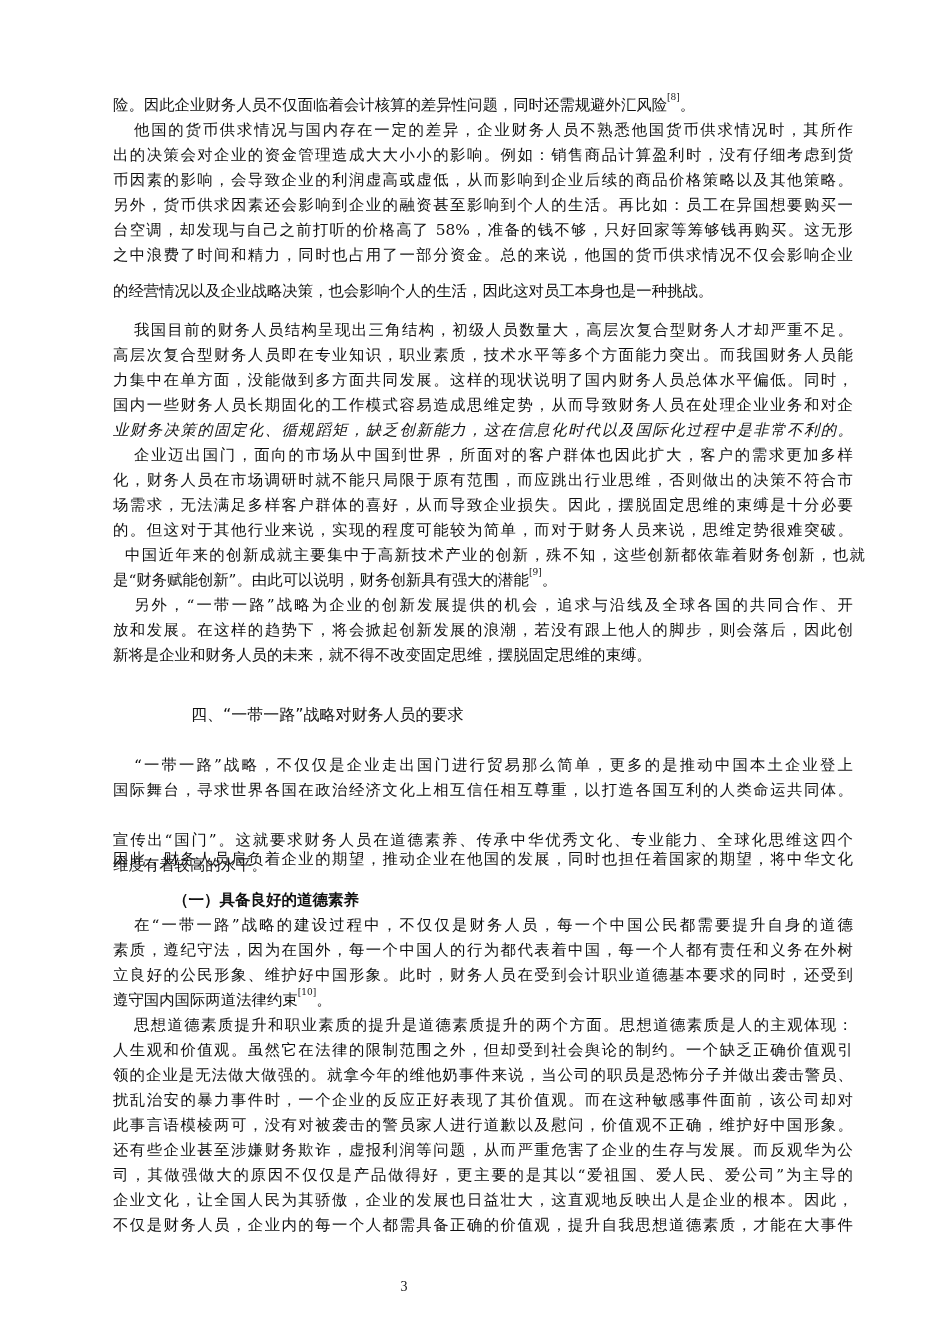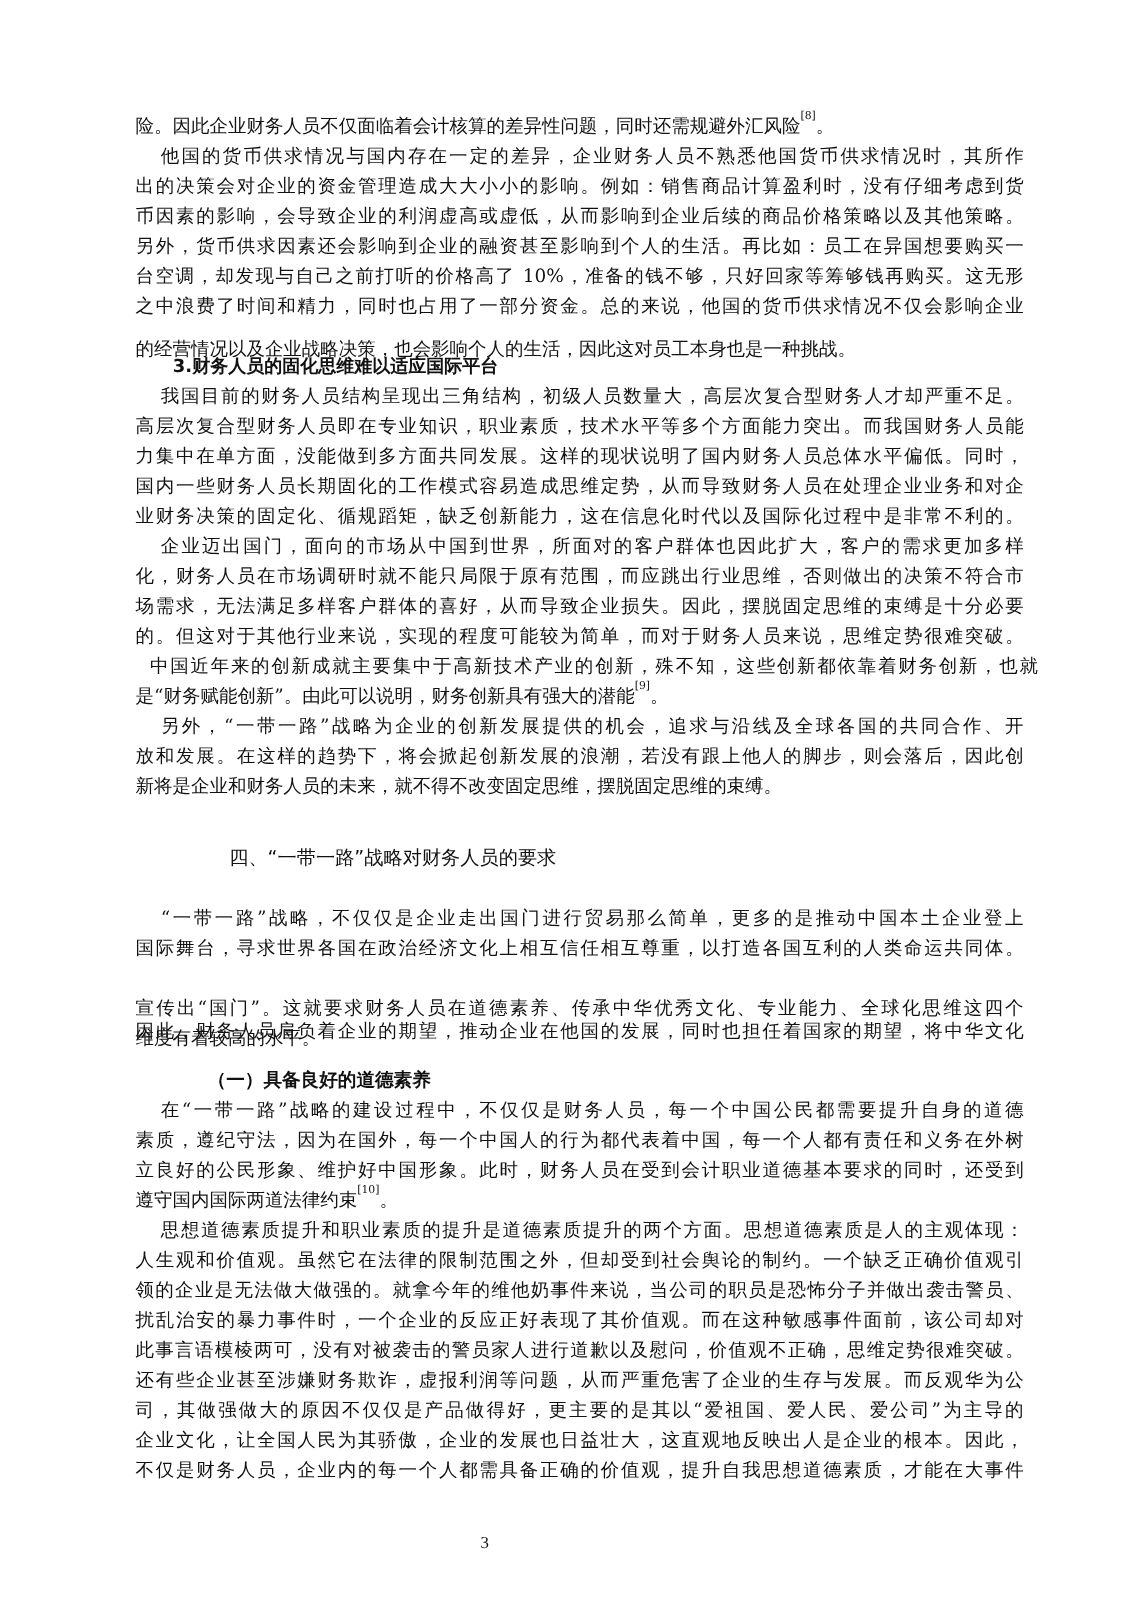--- a/index.html
+++ b/index.html
@@ -90,31 +90,30 @@
 
 <div class="page" id="page-root">
     <div>
       <div class="line last" style="top: 93px;"><span>险。因此企业财务人员不仅面临着会计核算的差异性问题，同时还需规避外汇风险</span><sup>[8]</sup><span>。</span></div>
     </div>
     <div>
       <div class="line indent" style="top: 118px;"><span>他国的货币供求情况与国内存在一定的差异，企业财务人员不熟悉他国货币供求情况时，其所作</span></div>
       <div class="line" style="top: 143px;"><span>出的决策会对企业的资金管理造成大大小小的影响。例如：销售商品计算盈利时，没有仔细考虑到货</span></div>
       <div class="line" style="top: 168px;"><span>币因素的影响，会导致企业的利润虚高或虚低，从而影响到企业后续的商品价格策略以及其他策略。</span></div>
       <div class="line" style="top: 193px;"><span>另外，货币供求因素还会影响到企业的融资甚至影响到个人的生活。再比如：员工在异国想要购买一</span></div>
-      <div class="line" style="top: 218px;"><span>台空调，却发现与自己之前打听的价格高了 10%，准备的钱不够，只好回家等筹够钱再购买。这无形</span></div>
+      <div class="line" style="top: 218px;"><span>台空调，却发现与自己之前打听的价格高了 58%，准备的钱不够，只好回家等筹够钱再购买。这无形</span></div>
       <div class="line" style="top: 243px;"><span>之中浪费了时间和精力，同时也占用了一部分资金。总的来说，他国的货币供求情况不仅会影响企业</span></div>
       <div class="line last" style="top: 279px;"><span>的经营情况以及企业战略决策，也会影响个人的生活，因此这对员工本身也是一种挑战。</span></div>
     </div>
-    <div class="subhead" style="top: 293px;">3.财务人员的固化思维难以适应国际平台</div>
     <div>
       <div class="line indent" style="top: 318px;"><span>我国目前的财务人员结构呈现出三角结构，初级人员数量大，高层次复合型财务人才却严重不足。</span></div>
       <div class="line" style="top: 343px;"><span>高层次复合型财务人员即在专业知识，职业素质，技术水平等多个方面能力突出。而我国财务人员能</span></div>
       <div class="line" style="top: 368px;"><span>力集中在单方面，没能做到多方面共同发展。这样的现状说明了国内财务人员总体水平偏低。同时，</span></div>
       <div class="line" style="top: 393px;"><span>国内一些财务人员长期固化的工作模式容易造成思维定势，从而导致财务人员在处理企业业务和对企</span></div>
-      <div class="line" style="top: 418px;"><span>业财务决策的固定化、循规蹈矩，缺乏创新能力，这在信息化时代以及国际化过程中是非常不利的。</span></div>
+      <div class="line" style="top: 418px; font-style: italic;"><span>业财务决策的固定化、循规蹈矩，缺乏创新能力，这在信息化时代以及国际化过程中是非常不利的。</span></div>
     </div>
     <div>
       <div class="line indent" style="top: 443px;"><span>企业迈出国门，面向的市场从中国到世界，所面对的客户群体也因此扩大，客户的需求更加多样</span></div>
       <div class="line" style="top: 468px;"><span>化，财务人员在市场调研时就不能只局限于原有范围，而应跳出行业思维，否则做出的决策不符合市</span></div>
       <div class="line" style="top: 493px;"><span>场需求，无法满足多样客户群体的喜好，从而导致企业损失。因此，摆脱固定思维的束缚是十分必要</span></div>
       <div class="line" style="top: 518px;"><span>的。但这对于其他行业来说，实现的程度可能较为简单，而对于财务人员来说，思维定势很难突破。</span></div>
       <div class="line" style="top: 543px; margin-left: 12px;"><span>中国近年来的创新成就主要集中于高新技术产业的创新，殊不知，这些创新都依靠着财务创新，也就</span></div>
       <div class="line last" style="top: 568px;"><span>是“财务赋能创新”。由此可以说明，财务创新具有强大的潜能</span><sup>[9]</sup><span>。</span></div>
     </div>
     <div>
@@ -134,21 +133,21 @@
       <div class="line indent" style="top: 913px;"><span>在“一带一路”战略的建设过程中，不仅仅是财务人员，每一个中国公民都需要提升自身的道德</span></div>
       <div class="line" style="top: 938px;"><span>素质，遵纪守法，因为在国外，每一个中国人的行为都代表着中国，每一个人都有责任和义务在外树</span></div>
       <div class="line" style="top: 963px;"><span>立良好的公民形象、维护好中国形象。此时，财务人员在受到会计职业道德基本要求的同时，还受到</span></div>
       <div class="line last" style="top: 988px;"><span>遵守国内国际两道法律约束</span><sup>[10]</sup><span>。</span></div>
     </div>
     <div>
       <div class="line indent" style="top: 1013px;"><span>思想道德素质提升和职业素质的提升是道德素质提升的两个方面。思想道德素质是人的主观体现：</span></div>
       <div class="line" style="top: 1038px;"><span>人生观和价值观。虽然它在法律的限制范围之外，但却受到社会舆论的制约。一个缺乏正确价值观引</span></div>
       <div class="line" style="top: 1063px;"><span>领的企业是无法做大做强的。就拿今年的维他奶事件来说，当公司的职员是恐怖分子并做出袭击警员、</span></div>
       <div class="line" style="top: 1088px;"><span>扰乱治安的暴力事件时，一个企业的反应正好表现了其价值观。而在这种敏感事件面前，该公司却对</span></div>
-      <div class="line" style="top: 1113px;"><span>此事言语模棱两可，没有对被袭击的警员家人进行道歉以及慰问，价值观不正确，思维定势很难突破。</span></div>
+      <div class="line" style="top: 1113px;"><span>此事言语模棱两可，没有对被袭击的警员家人进行道歉以及慰问，价值观不正确，维护好中国形象。</span></div>
       <div class="line" style="top: 1138px;"><span>还有些企业甚至涉嫌财务欺诈，虚报利润等问题，从而严重危害了企业的生存与发展。而反观华为公</span></div>
       <div class="line" style="top: 1163px;"><span>司，其做强做大的原因不仅仅是产品做得好，更主要的是其以“爱祖国、爱人民、爱公司”为主导的</span></div>
       <div class="line" style="top: 1188px;"><span>企业文化，让全国人民为其骄傲，企业的发展也日益壮大，这直观地反映出人是企业的根本。因此，</span></div>
       <div class="line" style="top: 1213px;"><span>不仅是财务人员，企业内的每一个人都需具备正确的价值观，提升自我思想道德素质，才能在大事件</span></div>
     </div>
   </div>
 
 <div class="section-heading">四、“一带一路”战略对财务人员的要求</div>
 
 <div class="page-number">3</div>

